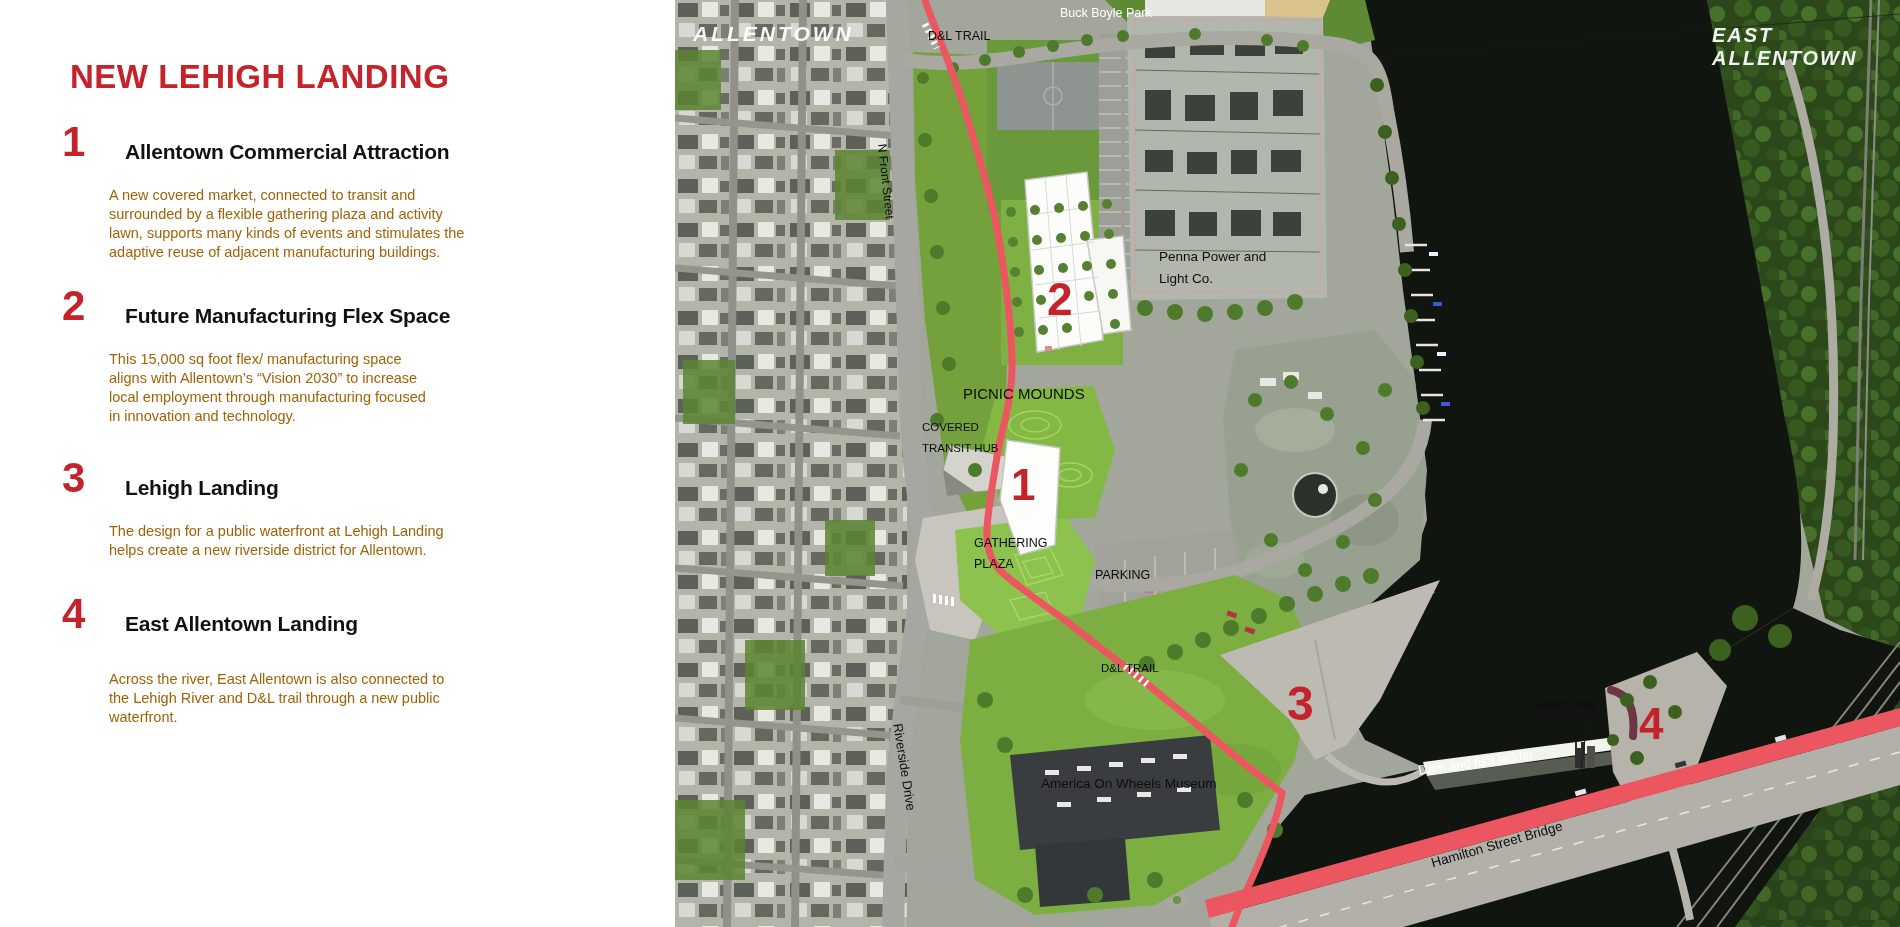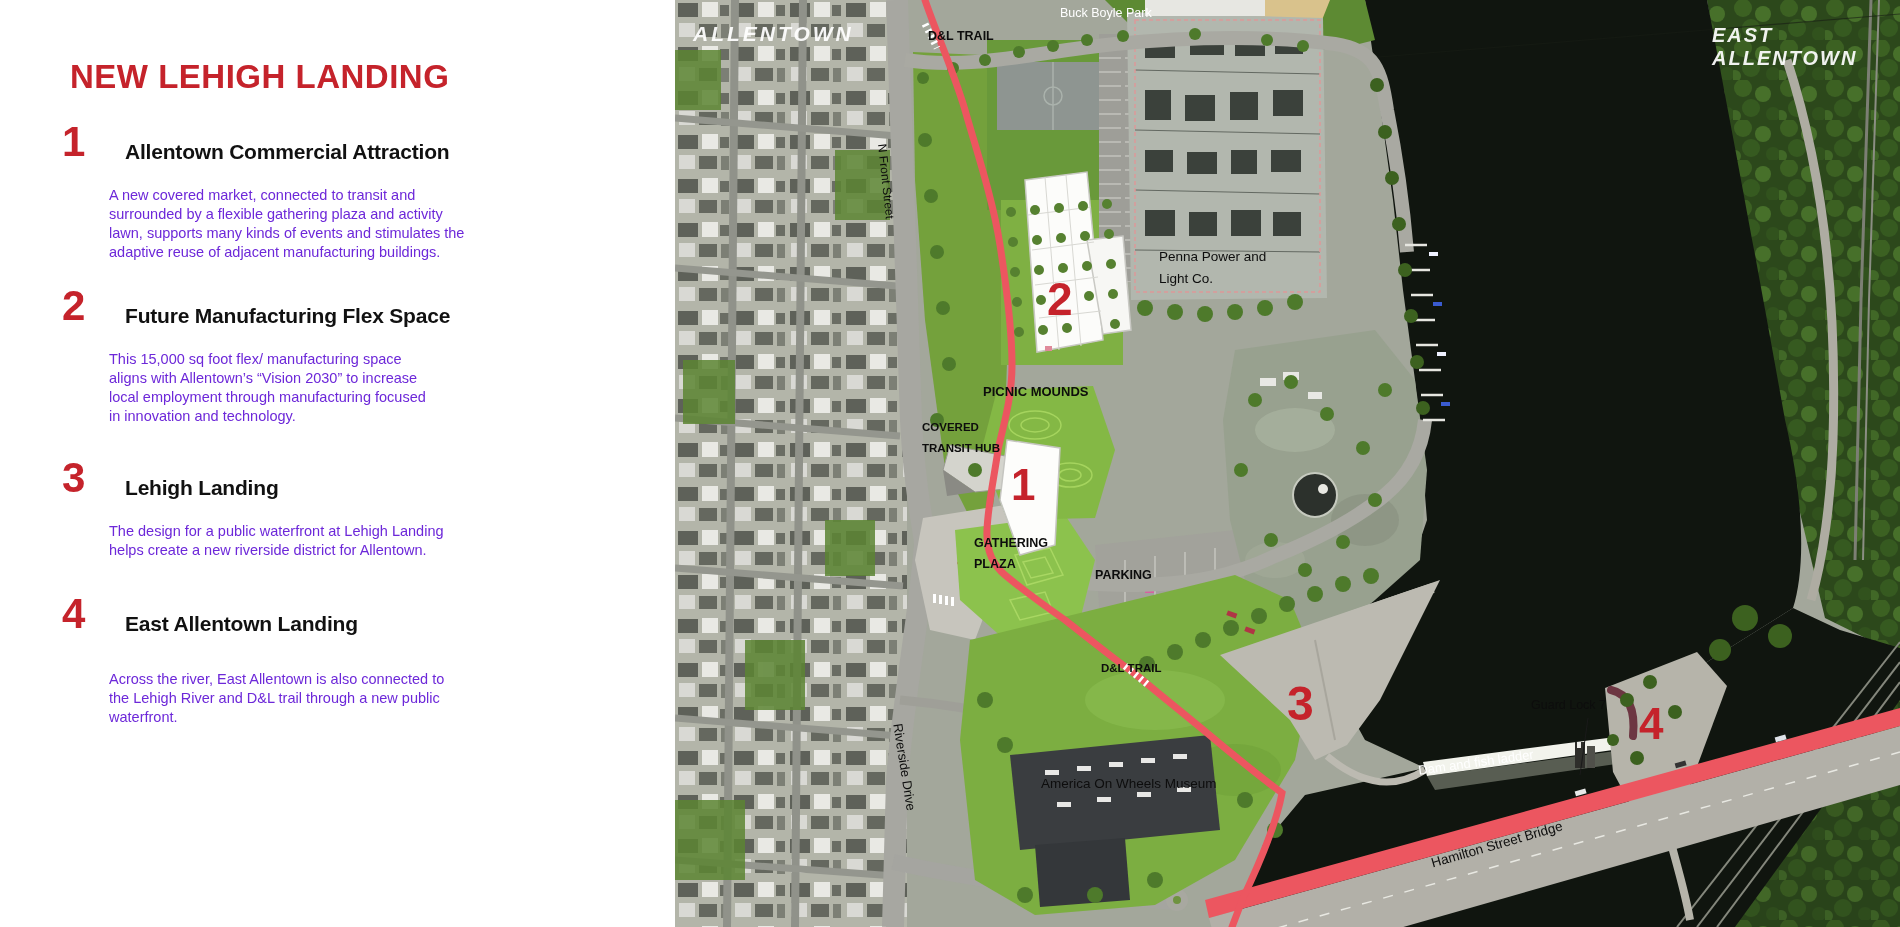--- a/index.html
+++ b/index.html
@@ -7,26 +7,26 @@
   .board{position:relative;width:1900px;height:927px;background:#fff;}
 
   
   .panel{position:absolute;left:0;top:0;width:675px;height:686px;background:#fff;}
   .panel-title{position:absolute;left:70px;top:36px;font-size:33px;font-weight:bold;
     letter-spacing:.5px;color:var(--accent,#c5232b);}
   .item{position:absolute;left:62px;display:grid;grid-template-columns:47px 1fr;width:490px;}
   .item .num{grid-row:1 / span 2;font-size:42px;font-weight:bold;line-height:.85;
     color:var(--accent,#c5232b);}
   .item h3{margin:16px;font-size:21px;font-weight:bold;color:#111;letter-spacing:-.2px;}
-  .item p{margin:6px 0 0 0;font-size:14.5px;line-height:1.32;color:#6d28d9;white-space:pre-line;}
+  .item p{margin:6px 0 0 0;font-size:14.5px;line-height:1.32;color:#a16207;white-space:pre-line;}
 
   
   .map{position:absolute;left:675px;top:0;width:1225px;height:927px;overflow:hidden;background:#9aa090;}
   .map svg{position:absolute;left:0;top:0;}
-  .mlabel{position:absolute;color:#0d0d0d;font-weight:700;white-space:pre-line;line-height:1.55;}
+  .mlabel{position:absolute;color:#0d0d0d;font-weight:400;white-space:pre-line;line-height:1.55;}
   .w500{font-weight:500;}
   .white{color:#ffffff;}
   .region{position:absolute;color:rgba(255,255,255,.93);font-style:italic;font-weight:bold;letter-spacing:3px;}
   .marker{position:absolute;font-weight:bold;color:var(--accent,#c5232b);line-height:1;
     font-family:"Liberation Sans",sans-serif;}
   .rot{transform-origin:0 0;}
 </style>
 </head>
 <body>
 
@@ -475,21 +475,21 @@
       <path d="M913,718 L905,775" stroke="#1a1a1a" stroke-width="1" fill="none"></path>
     </svg>
 
     <div class="region" style="left:18px;top:22px;font-size:21px;">ALLENTOWN</div>
     <div class="region" style="left:1037px;top:24px;font-size:20px;letter-spacing:2px;">EAST ALLENTOWN</div>
 
     <div class="mlabel white w500" style="left:385px;top:4px;font-size:12.5px;">Buck Boyle Park</div>
     <div class="mlabel" style="left:253px;top:27px;font-size:12.5px;">D&amp;L TRAIL</div>
     <div class="mlabel w500" style="left:478px;top:246px;font-size:13.5px;line-height:1.6;margin-left:6px;">Penna Power and
 Light Co.</div>
-    <div class="mlabel" style="left:308px;top:382px;font-size:13px;">PICNIC MOUNDS</div>
+    <div class="mlabel" style="left:288px;top:382px;font-size:15px;">PICNIC MOUNDS</div>
     <div class="mlabel" style="left:247px;top:417px;font-size:11.5px;line-height:1.8;">COVERED
 TRANSIT HUB</div>
     <div class="mlabel" style="left:299px;top:533px;font-size:12.5px;line-height:1.7;">GATHERING
 PLAZA</div>
     <div class="mlabel" style="left:420px;top:566px;font-size:12.5px;">PARKING</div>
     <div class="mlabel" style="left:426px;top:660px;font-size:11.5px;">D&amp;L TRAIL</div>
     <div class="mlabel w500" style="left:366px;top:774px;font-size:13.5px;">America On Wheels Museum</div>
     <div class="mlabel w500 rot" style="left:232px;top:722px;font-size:13px;transform:rotate(81deg);">Riverside Drive</div>
     <div class="mlabel w500 rot" style="left:216px;top:143px;font-size:12px;transform:rotate(84deg);">N Front Street</div>
     <div class="mlabel w500" style="left:856px;top:696px;font-size:12.5px;">Guard Lock 7</div>

